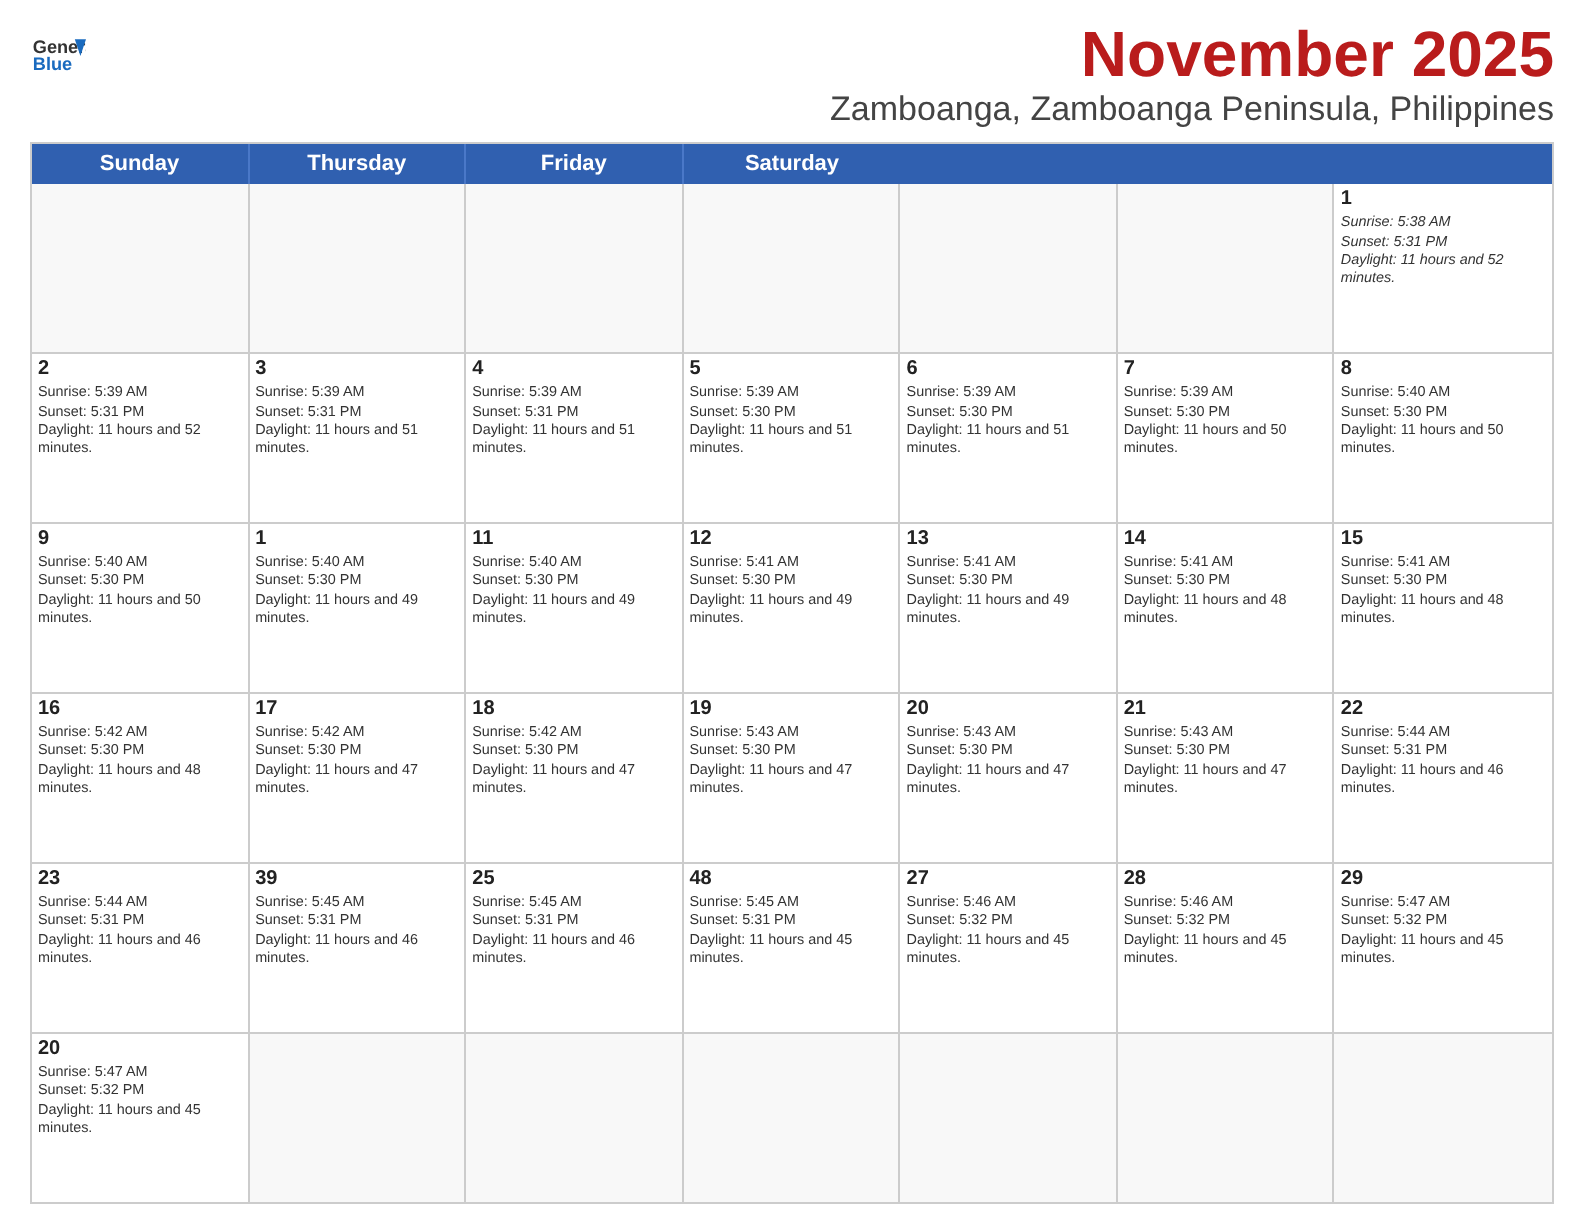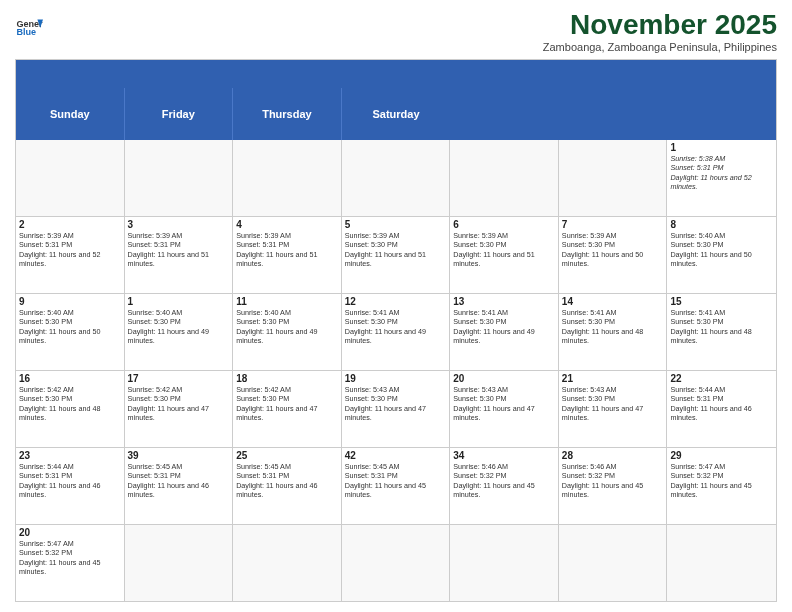--- a/index.html
+++ b/index.html
@@ -30,48 +30,47 @@
       padding-top: 4px;
     }
     .logo-icon {
       width: 28px;
       height: 28px;
     }
     .title-block {
       text-align: right;
     }
     .month-title {
-      font-size: 28px;
+      font-size: 32px;
       font-weight: bold;
-      color: #14532d;
+      color: #b91c1c;
       line-height: 1.1;
     }
     .subtitle {
-      font-size: 11px;
+      font-size: 17px;
       color: #444;
     }
     .calendar {
       flex: 1;
       display: flex;
       flex-direction: column;
       border: 1px solid #ccc;
     }
     .cal-header {
       display: grid;
       grid-template-columns: repeat(7, 1fr);
       background: #3060b0;
     }
     .cal-header-cell {
       color: #fff;
       font-weight: bold;
       font-size: 11px;
       text-align: center;
-      padding: 20px 2px;
+      padding: 4px 2px;
       border-right: 1px solid #4a78c8;
-      margin-top: 28px;
     }
     .cal-header-cell:last-child { border-right: none; }
     .cal-body {
       flex: 1;
       display: flex;
       flex-direction: column;
     }
     .cal-row {
       display: grid;
       grid-template-columns: repeat(7, 1fr);
@@ -116,22 +115,22 @@
     </div>
     <div class="title-block">
       <div class="month-title">November 2025</div>
       <div class="subtitle">Zamboanga, Zamboanga Peninsula, Philippines</div>
     </div>
   </div>
 
   <div class="calendar">
     <div class="cal-header" id="cal-header">
         <div class="cal-header-cell">Sunday</div>
+        <div class="cal-header-cell">Thursday</div>
         <div class="cal-header-cell">Friday</div>
-        <div class="cal-header-cell">Thursday</div>
         <div class="cal-header-cell">Saturday</div>
       </div>
     <div class="cal-body" id="cal-body">
         <div class="cal-row">
           <div class="cal-cell empty"></div>
           <div class="cal-cell empty"></div>
           <div class="cal-cell empty"></div>
           <div class="cal-cell empty"></div>
           <div class="cal-cell empty"></div>
           <div class="cal-cell empty"></div>
@@ -287,27 +286,27 @@
 Sunset: 5:31 PM
 Daylight: 11 hours and 46 minutes.</div>
           </div>
           <div class="cal-cell">
             <span class="day-num">25</span>
             <div class="cell-text" style="white-space: pre-line;">Sunrise: 5:45 AM
 Sunset: 5:31 PM
 Daylight: 11 hours and 46 minutes.</div>
           </div>
           <div class="cal-cell">
-            <span class="day-num">42</span>
+            <span class="day-num">48</span>
             <div class="cell-text" style="white-space: pre-line;">Sunrise: 5:45 AM
 Sunset: 5:31 PM
 Daylight: 11 hours and 45 minutes.</div>
           </div>
           <div class="cal-cell">
-            <span class="day-num">34</span>
+            <span class="day-num">27</span>
             <div class="cell-text" style="white-space: pre-line;">Sunrise: 5:46 AM
 Sunset: 5:32 PM
 Daylight: 11 hours and 45 minutes.</div>
           </div>
           <div class="cal-cell">
             <span class="day-num">28</span>
             <div class="cell-text" style="white-space: pre-line;">Sunrise: 5:46 AM
 Sunset: 5:32 PM
 Daylight: 11 hours and 45 minutes.</div>
           </div>

